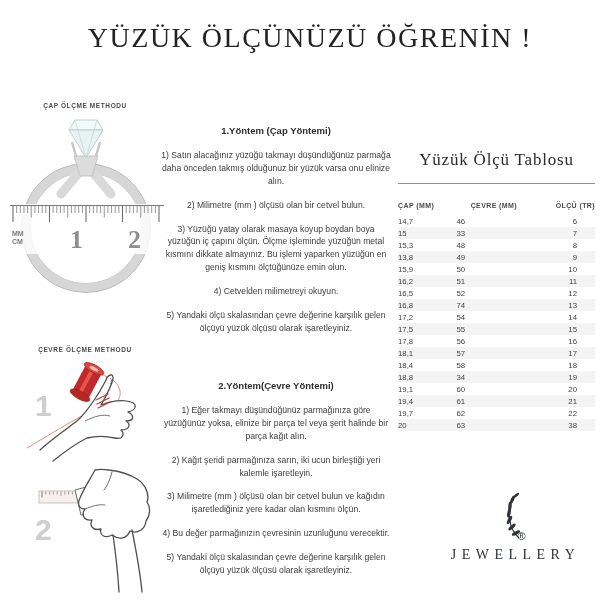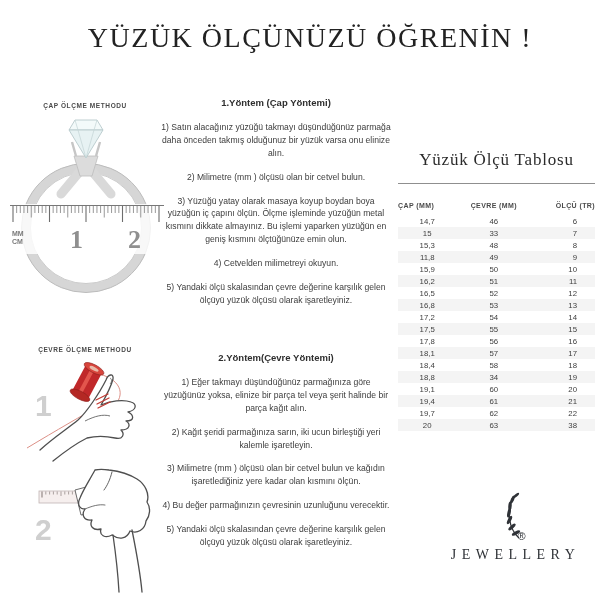--- a/index.html
+++ b/index.html
@@ -10,35 +10,35 @@
   
   .main-title{top:22px;left:0;width:600px;text-align:center;
     font-family:"Liberation Serif",serif;font-size:28px;font-weight:400;
     letter-spacing:1.5px;color:#222;margin-left:10px;}
 
   
   .illus-label{width:150px;text-align:center;font-size:6.5px;font-weight:bold;
     letter-spacing:.6px;color:#4a4a4a;}
 
   
-  .method{width:230px;text-align:center;}
+  .method{width:230px;text-align:center;margin-top:28px;}
   .method h3{margin:0 0 13px 0;font-size:9.5px;font-weight:bold;color:#2e2e2e;}
   .method p{margin:0 0 11px 0;font-size:8.6px;line-height:1.5;color:#3c3c3c;}
 
   
   .table-wrap{left:398px;top:150px;width:197px;}
   .table-title{font-family:"Liberation Serif",serif;font-size:17px;color:#2b2b2b;
     text-align:center;letter-spacing:.8px;}
   .table-rule{border:none;border-top:1px solid #8f8f8f;margin:13px 0 0 0;}
   table.size{width:100%;border-collapse:collapse;margin-top:12px;}
   table.size th{font-size:7px;font-weight:bold;color:#4a4a4a;letter-spacing:.4px;
     padding:6px 0 6px 0;text-align:center;}
   table.size th:first-child{text-align:left;}
   table.size th:last-child{text-align:right;}
-  table.size td{font-size:7.8px;color:#3f3f3f;text-align:center;padding:1.5px 0;height:8px;}
+  table.size td{font-size:7.8px;color:#3f3f3f;text-align:left;padding:1.5px 0;height:8px;}
   table.size td:last-child{text-align:right;padding-right:18px;}
   table.size tbody tr:nth-child(even){background:#f4f4f4;}
 
   
   .logo{left:435px;top:492px;width:156px;text-align:center;color:#2f3237;}
   .logo-row{display:flex;align-items:flex-end;justify-content:center;}
   .logo-name{font-family:"Liberation Serif",serif;font-size:37px;line-height:1;
     letter-spacing:2px;color:#2f3237;}
   .logo-reg{font-size:11px;vertical-align:18px;line-height:1;}
   .logo-sub{margin-top:5px;font-family:"Liberation Serif",serif;font-size:14px;
@@ -247,42 +247,42 @@
           <td>15</td>
           <td>33</td>
           <td>7</td>
         </tr>
         <tr>
           <td>15,3</td>
           <td>48</td>
           <td>8</td>
         </tr>
         <tr>
-          <td>11,8</td>
+          <td>13,8</td>
           <td>49</td>
           <td>9</td>
         </tr>
         <tr>
           <td>15,9</td>
           <td>50</td>
           <td>10</td>
         </tr>
         <tr>
           <td>16,2</td>
           <td>51</td>
           <td>11</td>
         </tr>
         <tr>
           <td>16,5</td>
           <td>52</td>
           <td>12</td>
         </tr>
         <tr>
           <td>16,8</td>
-          <td>53</td>
+          <td>74</td>
           <td>13</td>
         </tr>
         <tr>
           <td>17,2</td>
           <td>54</td>
           <td>14</td>
         </tr>
         <tr>
           <td>17,5</td>
           <td>55</td>

